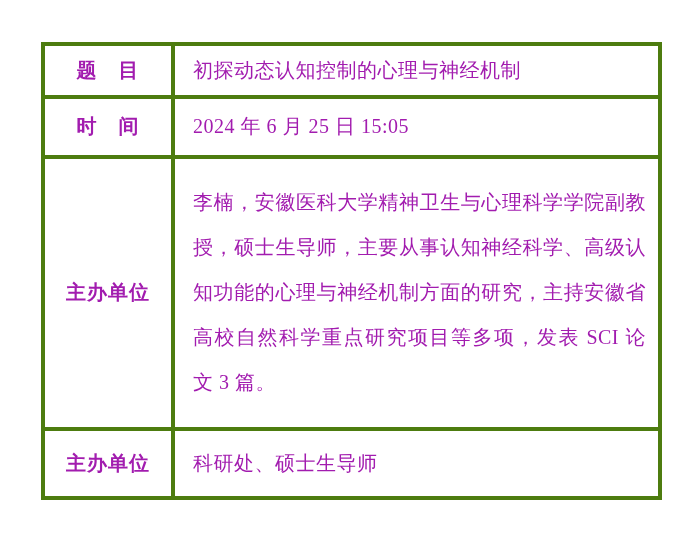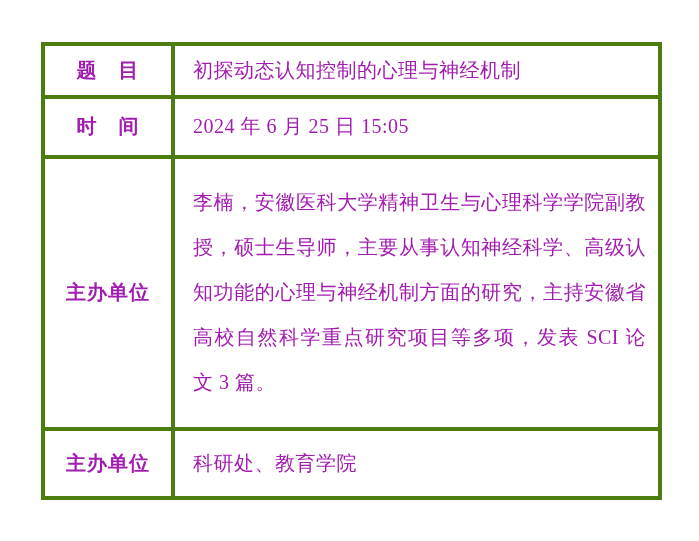--- a/index.html
+++ b/index.html
@@ -75,17 +75,17 @@
       <tr class="r-time">
         <td class="label">时　间</td>
         <td class="value">2024 年 6 月 25 日 15:05</td>
       </tr>
       <tr class="r-bio">
         <td class="label">主办单位</td>
         <td class="value bio">李楠，安徽医科大学精神卫生与心理科学学院副教授，硕士生导师，主要从事认知神经科学、高级认知功能的心理与神经机制方面的研究，主持安徽省高校自然科学重点研究项目等多项，发表 SCI 论文 3 篇。</td>
       </tr>
       <tr class="r-last">
         <td class="label">主办单位</td>
-        <td class="value">科研处、教育学院</td>
+        <td class="value">科研处、硕士生导师</td>
       </tr>
     </tbody>
   </table>
 </div>
 
 </body></html>

